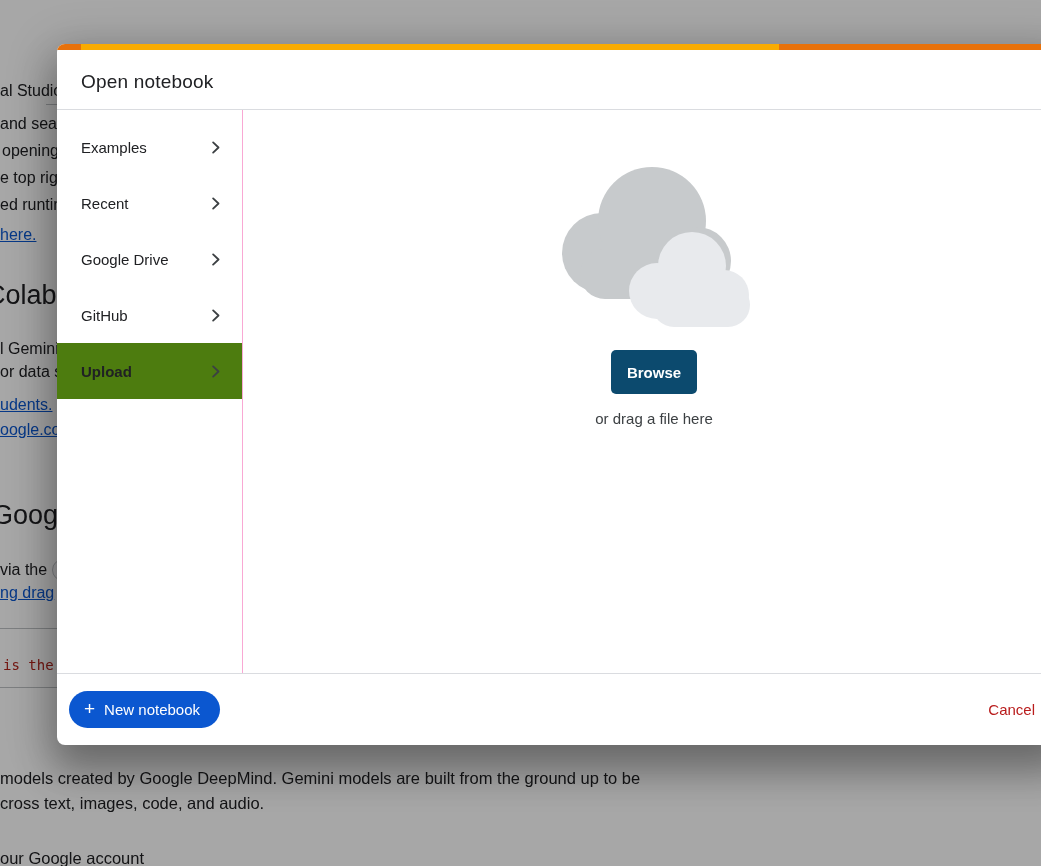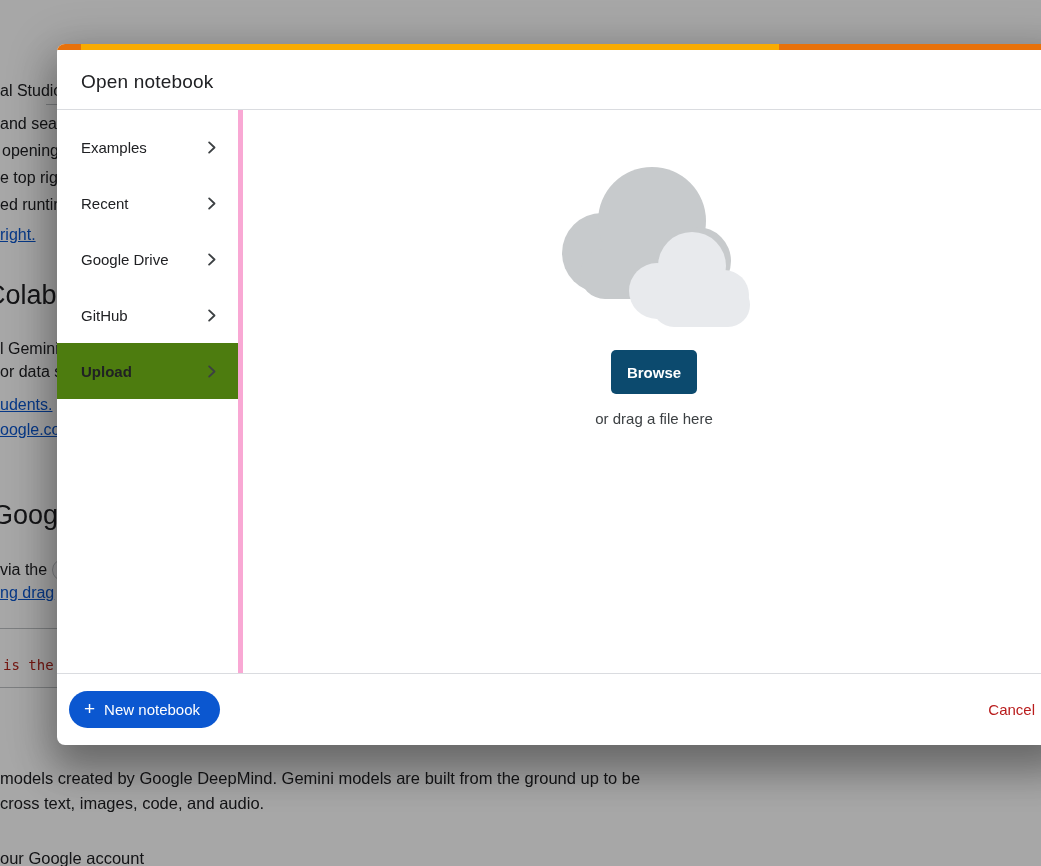--- a/index.html
+++ b/index.html
@@ -42,21 +42,21 @@
   .dialog { position:absolute; left:57px; top:44px; width:1008px; height:701px; z-index:10;
             background:#fff; border-radius:8px; overflow:hidden; display:flex; flex-direction:column;
             box-shadow:0 24px 38px 3px rgba(0,0,0,.26), 0 9px 46px 8px rgba(0,0,0,.18); }
   .progress { flex:none; height:6px;
               background:linear-gradient(to right, #e8710a 0 24px, #f9ab00 24px 722px, #e8710a 722px 100%); }
   .dlg-header { flex:none; height:60px; display:flex; align-items:center; padding:4px 24px 0;
                 border-bottom:1px solid #dadce0; }
   .dlg-title { font-size:19px; font-weight:500; color:#202124; letter-spacing:.2px; }
 
   .dlg-body { flex:1; display:flex; min-height:0; }
-  .sidebar { flex:none; width:186px; border-right:5px solid #f9a8d4; padding-top:9px; }
+  .sidebar { flex:none; width:186px; border-right:1px solid #f9a8d4; padding-top:9px; }
   .side-item { height:56px; display:flex; align-items:center; padding:0 17px 0 24px;
                font-size:15px; color:#202124; cursor:pointer; }
   .side-item .lbl { flex:1; }
   .side-item.selected { background:#4d7c0f; font-weight:700; }
   .chev { flex:none; display:flex; }
 
   .main { flex:1; display:flex; flex-direction:column; align-items:center; padding-top:53px; }
   .clouds { width:205px; height:164px; }
   .browse-btn { margin-top:23px; min-width:81px; height:44px; padding:0 16px; background:#0c4a6e;
                 color:#fff; font-family:"Liberation Sans", sans-serif; font-size:15px; font-weight:700;
@@ -76,21 +76,21 @@
 </head>
 <body>
 
 <div class="bg-page">
   <div class="bg-frag f0">al Studio</div>
   <div class="bg-hr hr-a"></div>
   <div class="bg-frag f1">and sea</div>
   <div class="bg-frag f2">opening</div>
   <div class="bg-frag f3">e top right</div>
   <div class="bg-frag f4">ed runtime</div>
-  <div class="bg-frag f5 bg-link">right.</div>
+  <div class="bg-frag f5 bg-link">here.</div>
   <div class="bg-frag f6 bg-head">Colab f</div>
   <div class="bg-frag f7">l Gemini</div>
   <div class="bg-frag f8">or data s</div>
   <div class="bg-frag f9 bg-link">udents.</div>
   <div class="bg-frag f10 bg-link">oogle.co</div>
   <div class="bg-frag f11 bg-head">Google</div>
   <div class="bg-frag f12">
     <span>via the</span><span class="chip">ge</span>
   </div>
   <div class="bg-frag f14 bg-link">ng drag</div>

